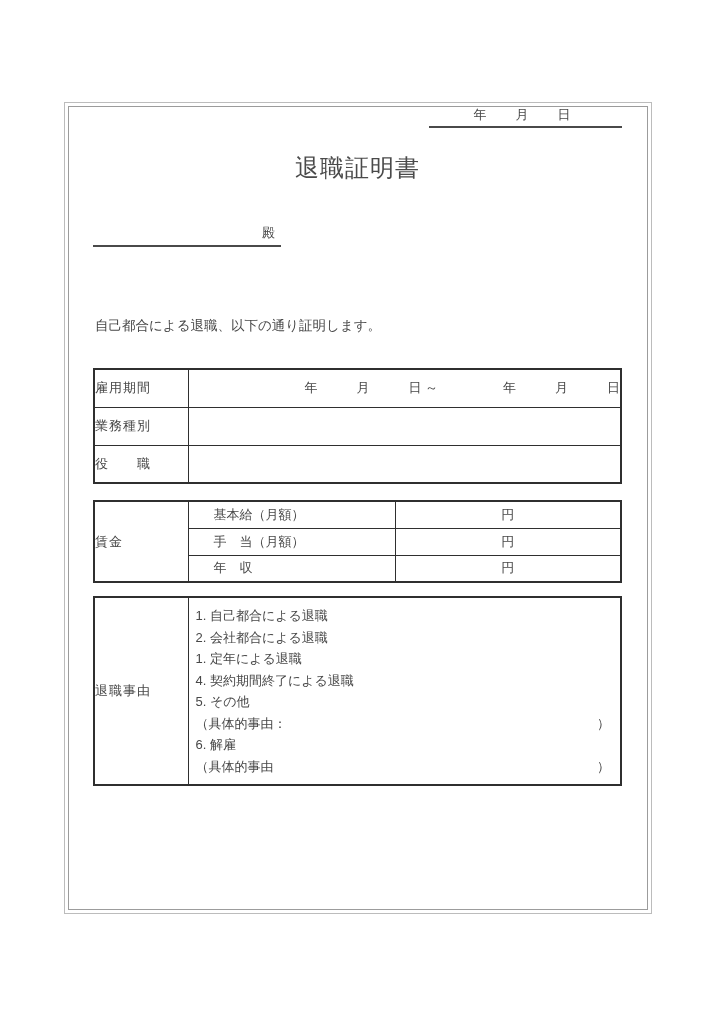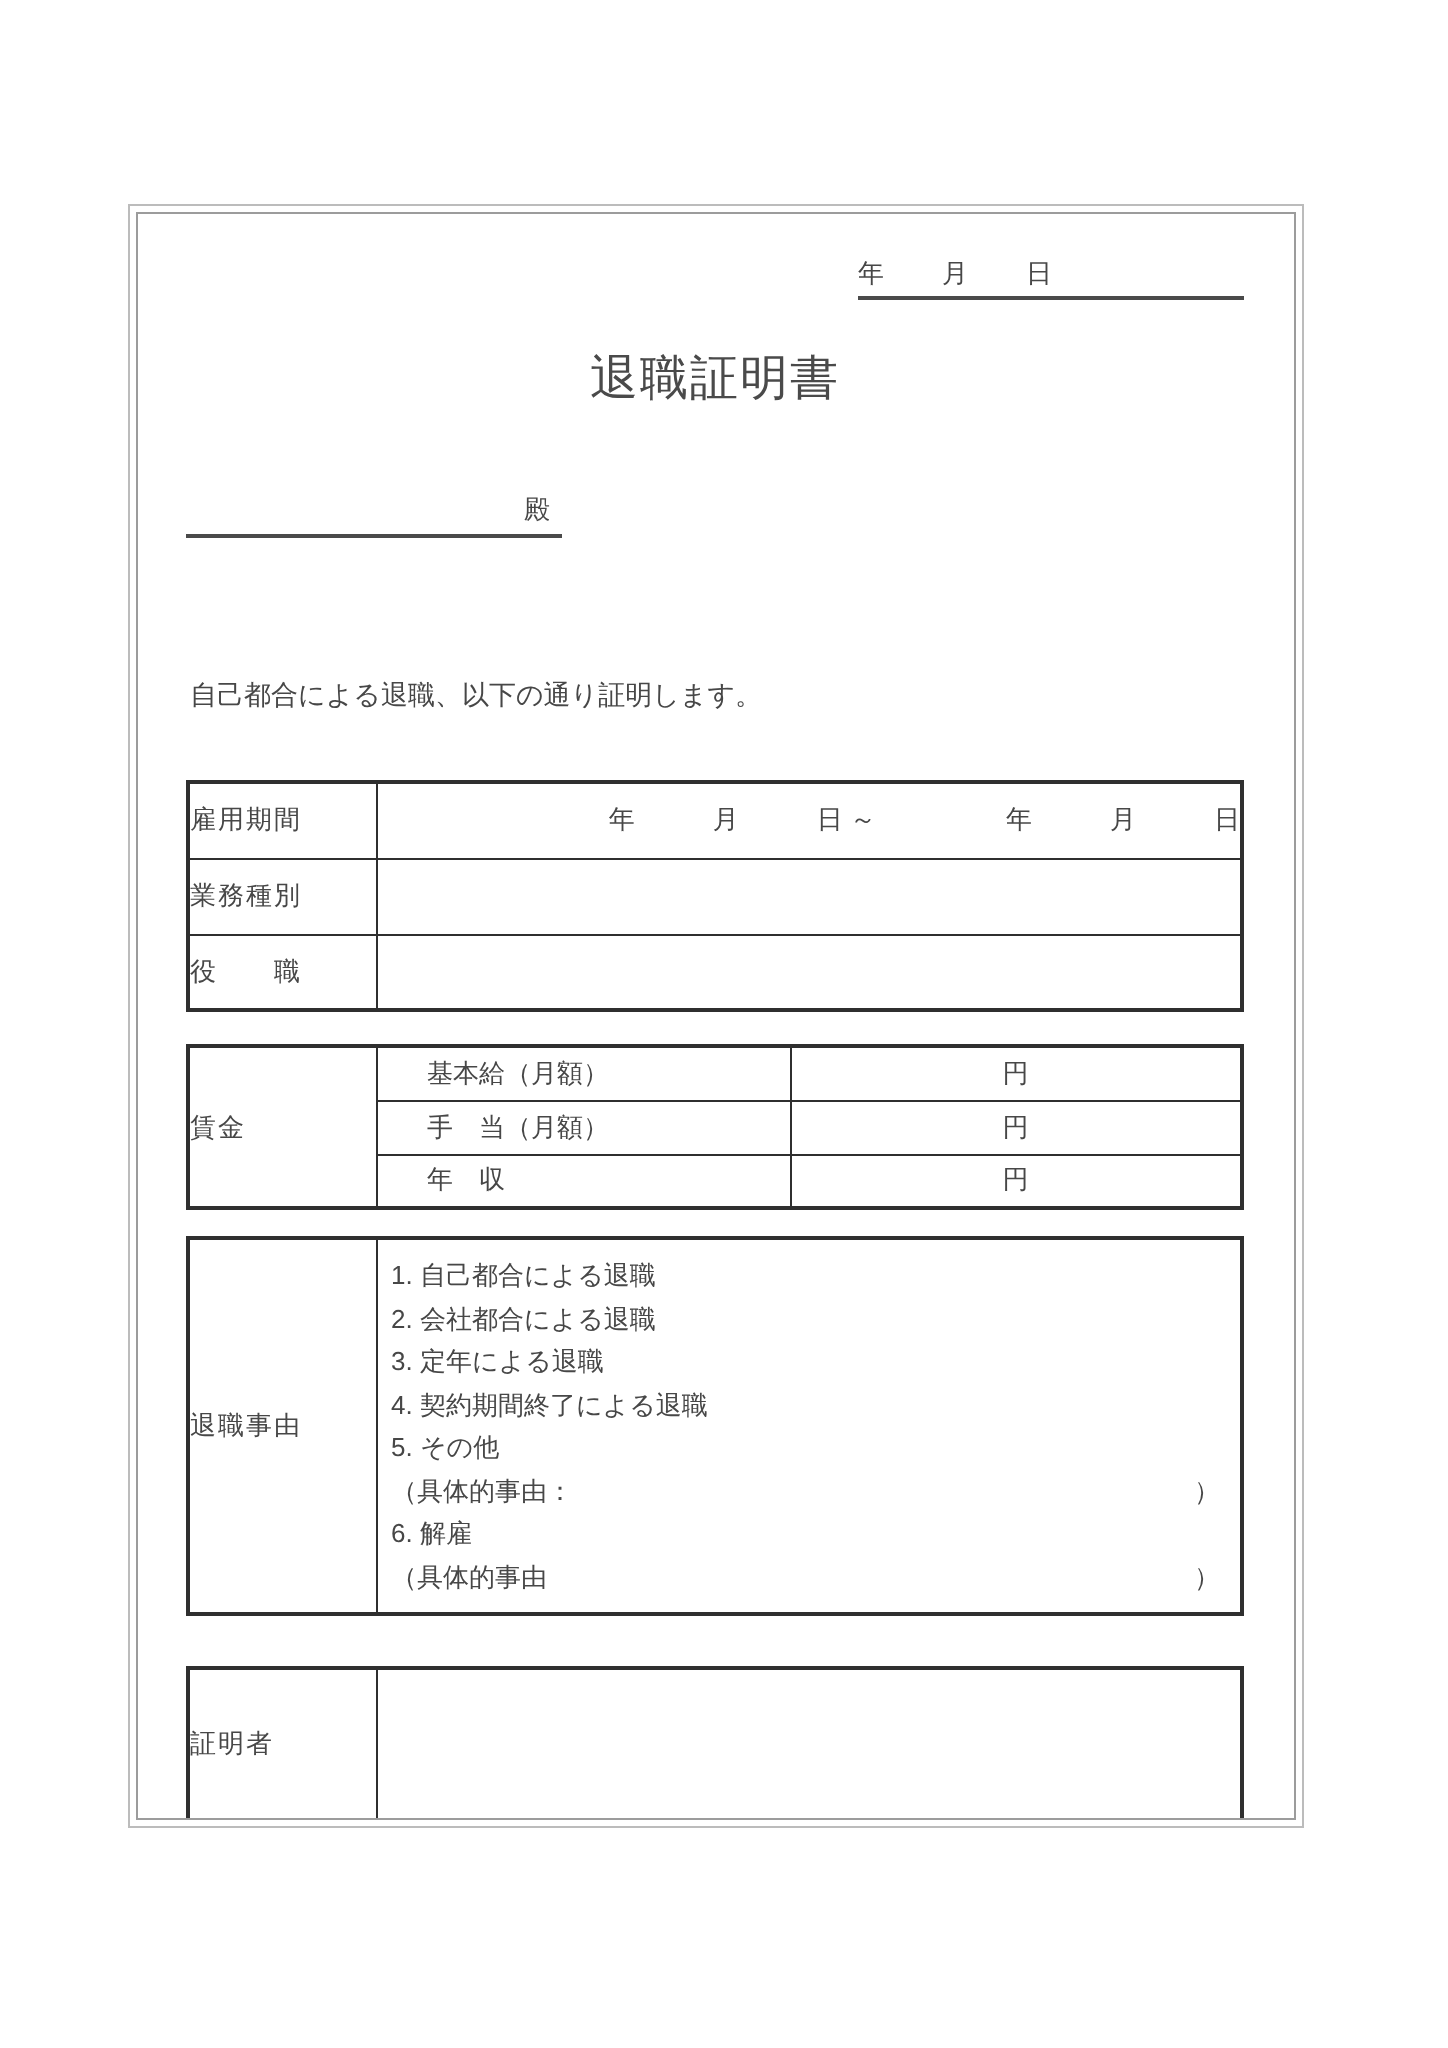--- a/index.html
+++ b/index.html
@@ -18,26 +18,25 @@
     background: #ffffff;
   }
   .page-inner {
     width: 100%; height: 100%;
     border: 1px solid #9c9c9c;
     padding: 0 25px 0 24px;
     overflow: hidden;
   }
   
   .date-line {
-    margin-top: 22px;
     margin-left: auto;
     width: 193px;
     border-bottom: 2px solid #4a4a4a;
     padding: 0 6px 3px 0;
-    text-align: left;
+    text-align: center;
     font-size: 13px;
     line-height: 16px;
     letter-spacing: 1px;
   }
   
   .doc-title {
     margin-top: 28px;
     text-align: center;
     font-size: 24px;
     line-height: 24px;
@@ -158,21 +157,21 @@
           <td class="reason-content">
             <div class="reason-line">
               <span>1. 自己都合による退職</span>
               <span></span>
             </div>
             <div class="reason-line">
               <span>2. 会社都合による退職</span>
               <span></span>
             </div>
             <div class="reason-line">
-              <span>3. 定年による退職</span>
+              <span>1. 定年による退職</span>
               <span></span>
             </div>
             <div class="reason-line">
               <span>4. 契約期間終了による退職</span>
               <span></span>
             </div>
             <div class="reason-line">
               <span>5. その他</span>
               <span></span>
             </div>
@@ -186,23 +185,15 @@
             </div>
             <div class="reason-line">
               <span>（具体的事由</span>
               <span>）</span>
             </div>
           </td>
         </tr>
       </tbody>
     </table>
 
-    <table class="certifier-table">
-      <tbody>
-        <tr>
-          <td class="col-label">証明者</td>
-          <td></td>
-        </tr>
-      </tbody>
-    </table>
 
   </div>
 </div>
 
 </body></html>

